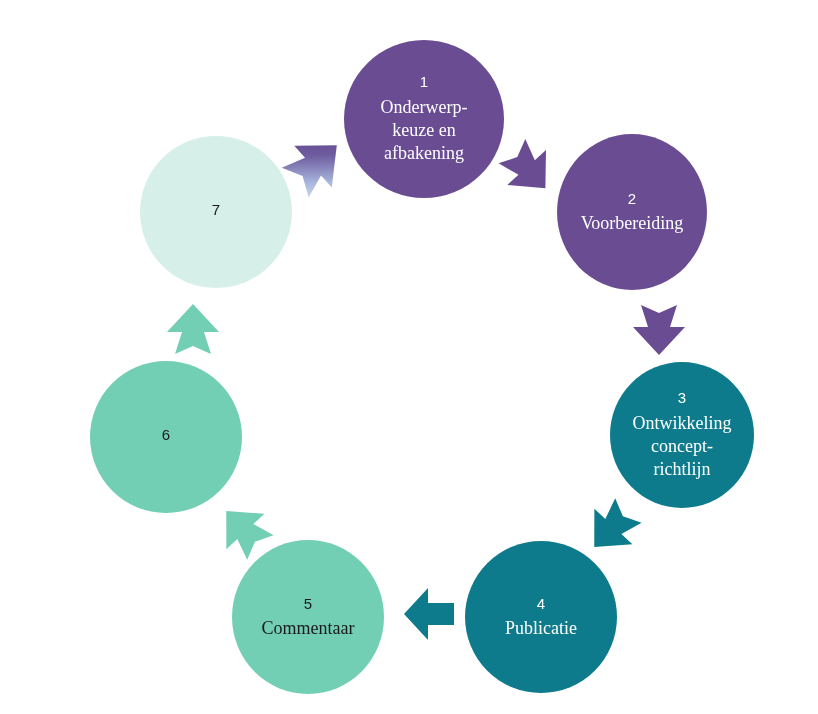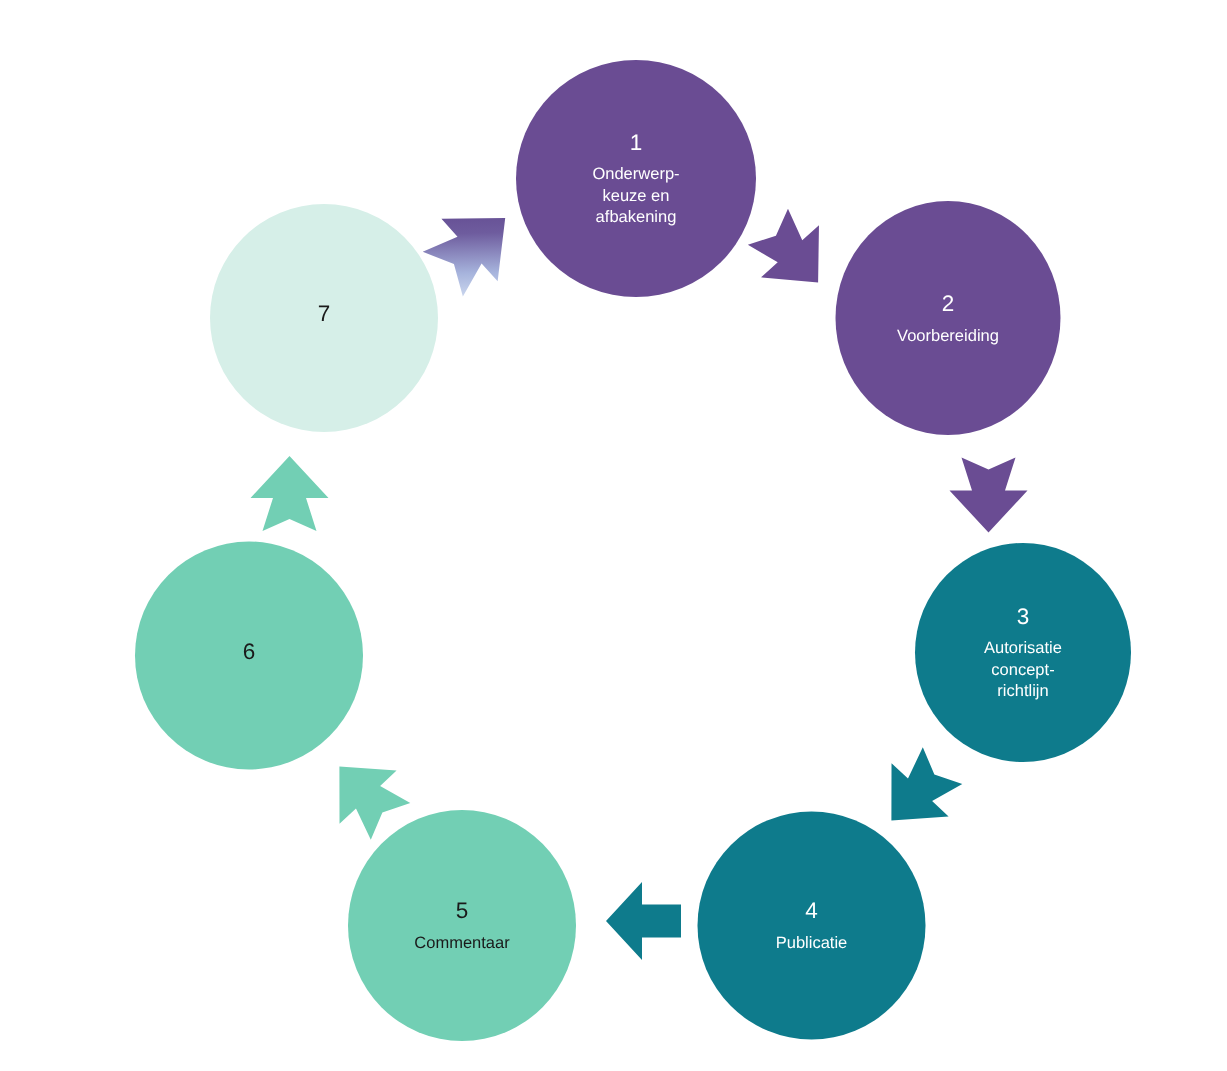--- a/index.html
+++ b/index.html
@@ -35,22 +35,23 @@
     text-align: center;
     line-height: 1.30;
     pointer-events: none;
     -webkit-font-smoothing: antialiased;
   }
   .node-num {
     font-size: 15px;
     margin-bottom: 4px;
   }
   .node-text {
-    font-size: 11px;
+    font-size: 18px;
     white-space: pre-line;
+    font-family: Liberation Serif, serif;
   }
   .light-ink { color: #ffffff; }
   .dark-ink  { color: #1a1a1a; }
 </style>
 </head>
 <body>
 
 <div id="canvas" style="background: rgb(255, 255, 255);">
 
   <svg id="cycle-svg" viewBox="0 0 818 714" xmlns="http://www.w3.org/2000/svg">
@@ -107,21 +108,21 @@
 afbakening</span>
   </div>
 
   <div class="node-label light-ink" style="left:557px; top:134px; width:150px; height:156px;">
     <span class="node-num">2</span>
     <span class="node-text">Voorbereiding</span>
   </div>
 
   <div class="node-label light-ink" style="left:610px; top:362px; width:144px; height:146px;">
     <span class="node-num">3</span>
-    <span class="node-text">Autorisatie
+    <span class="node-text">Ontwikkeling
 concept-
 richtlijn</span>
   </div>
 
   <div class="node-label light-ink" style="left:465px; top:541px; width:152px; height:152px;">
     <span class="node-num">4</span>
     <span class="node-text">Publicatie</span>
   </div>
 
   <div class="node-label dark-ink" style="left:232px; top:540px; width:152px; height:154px;">

